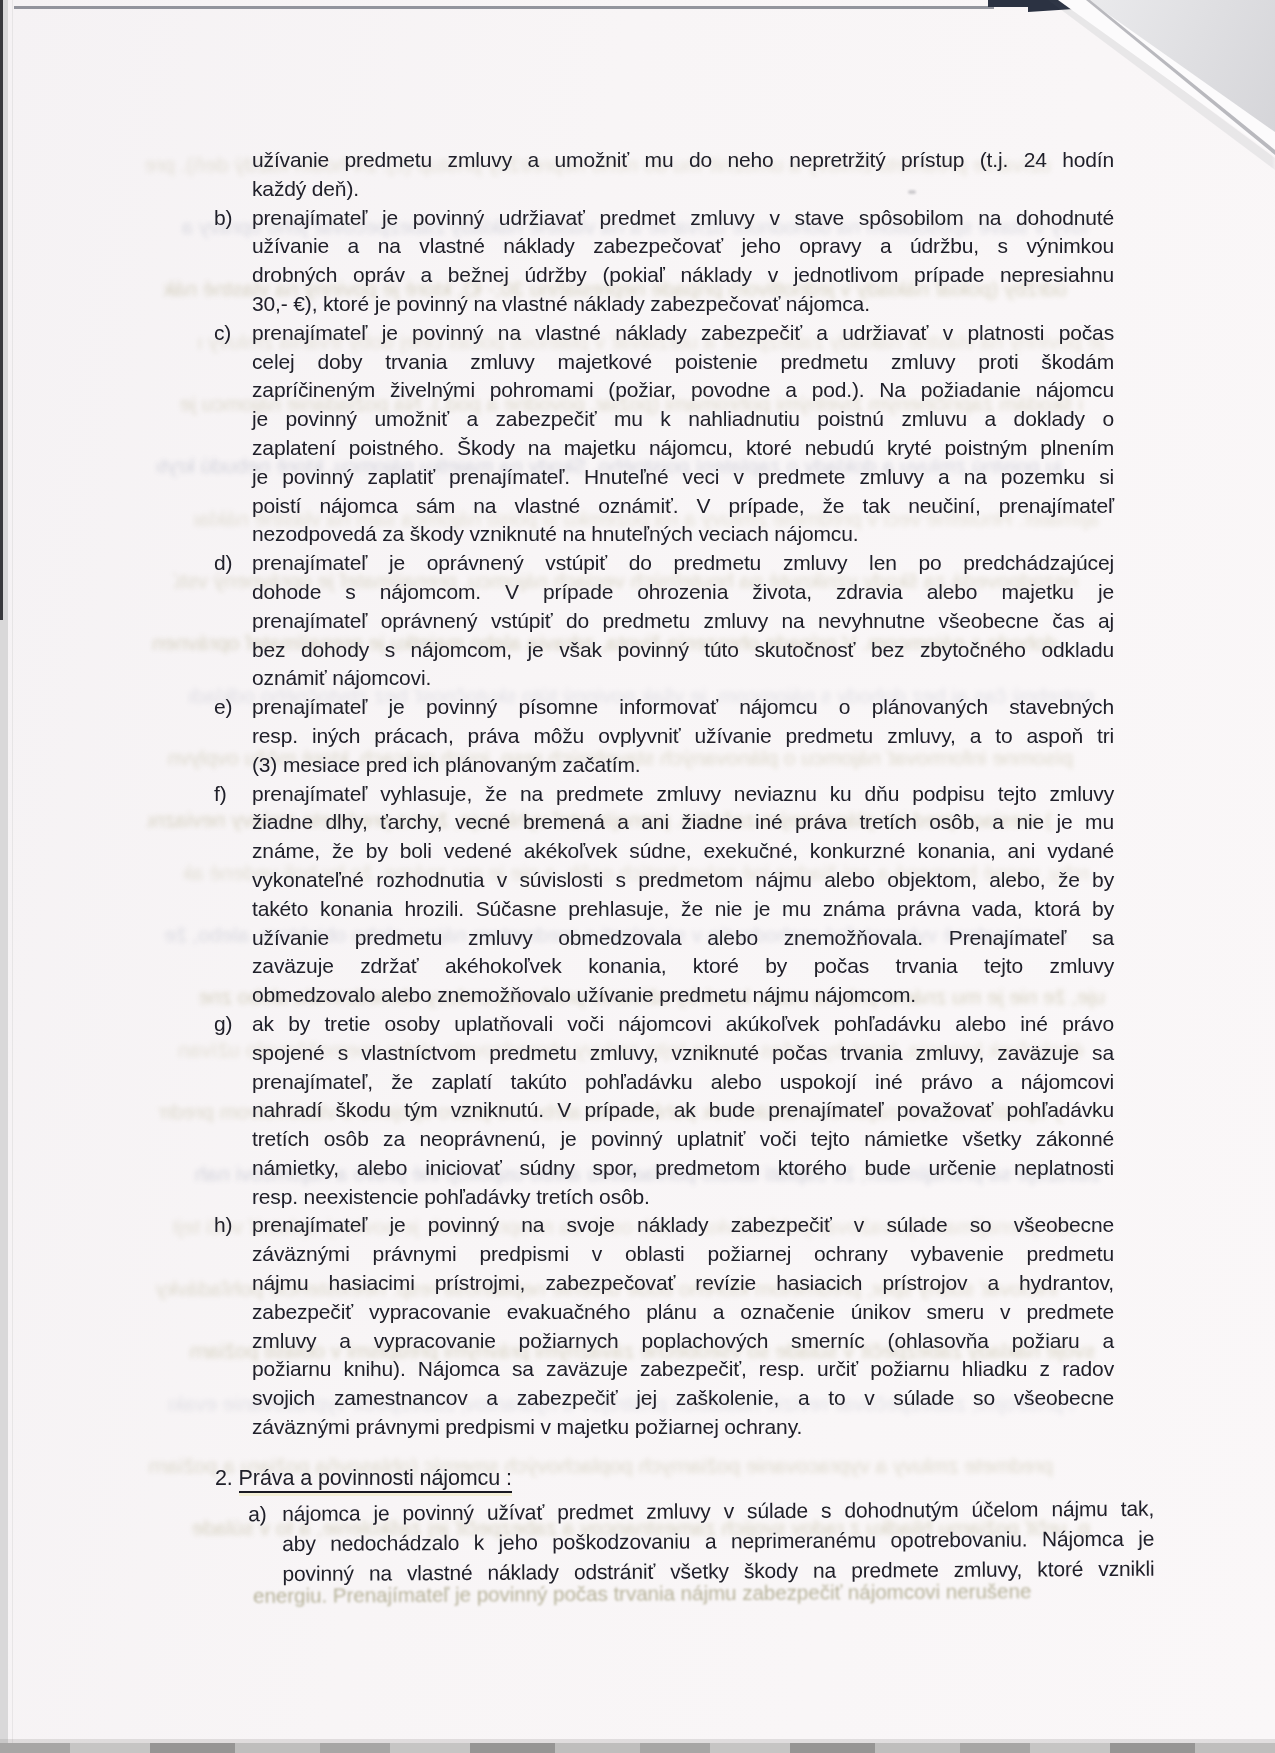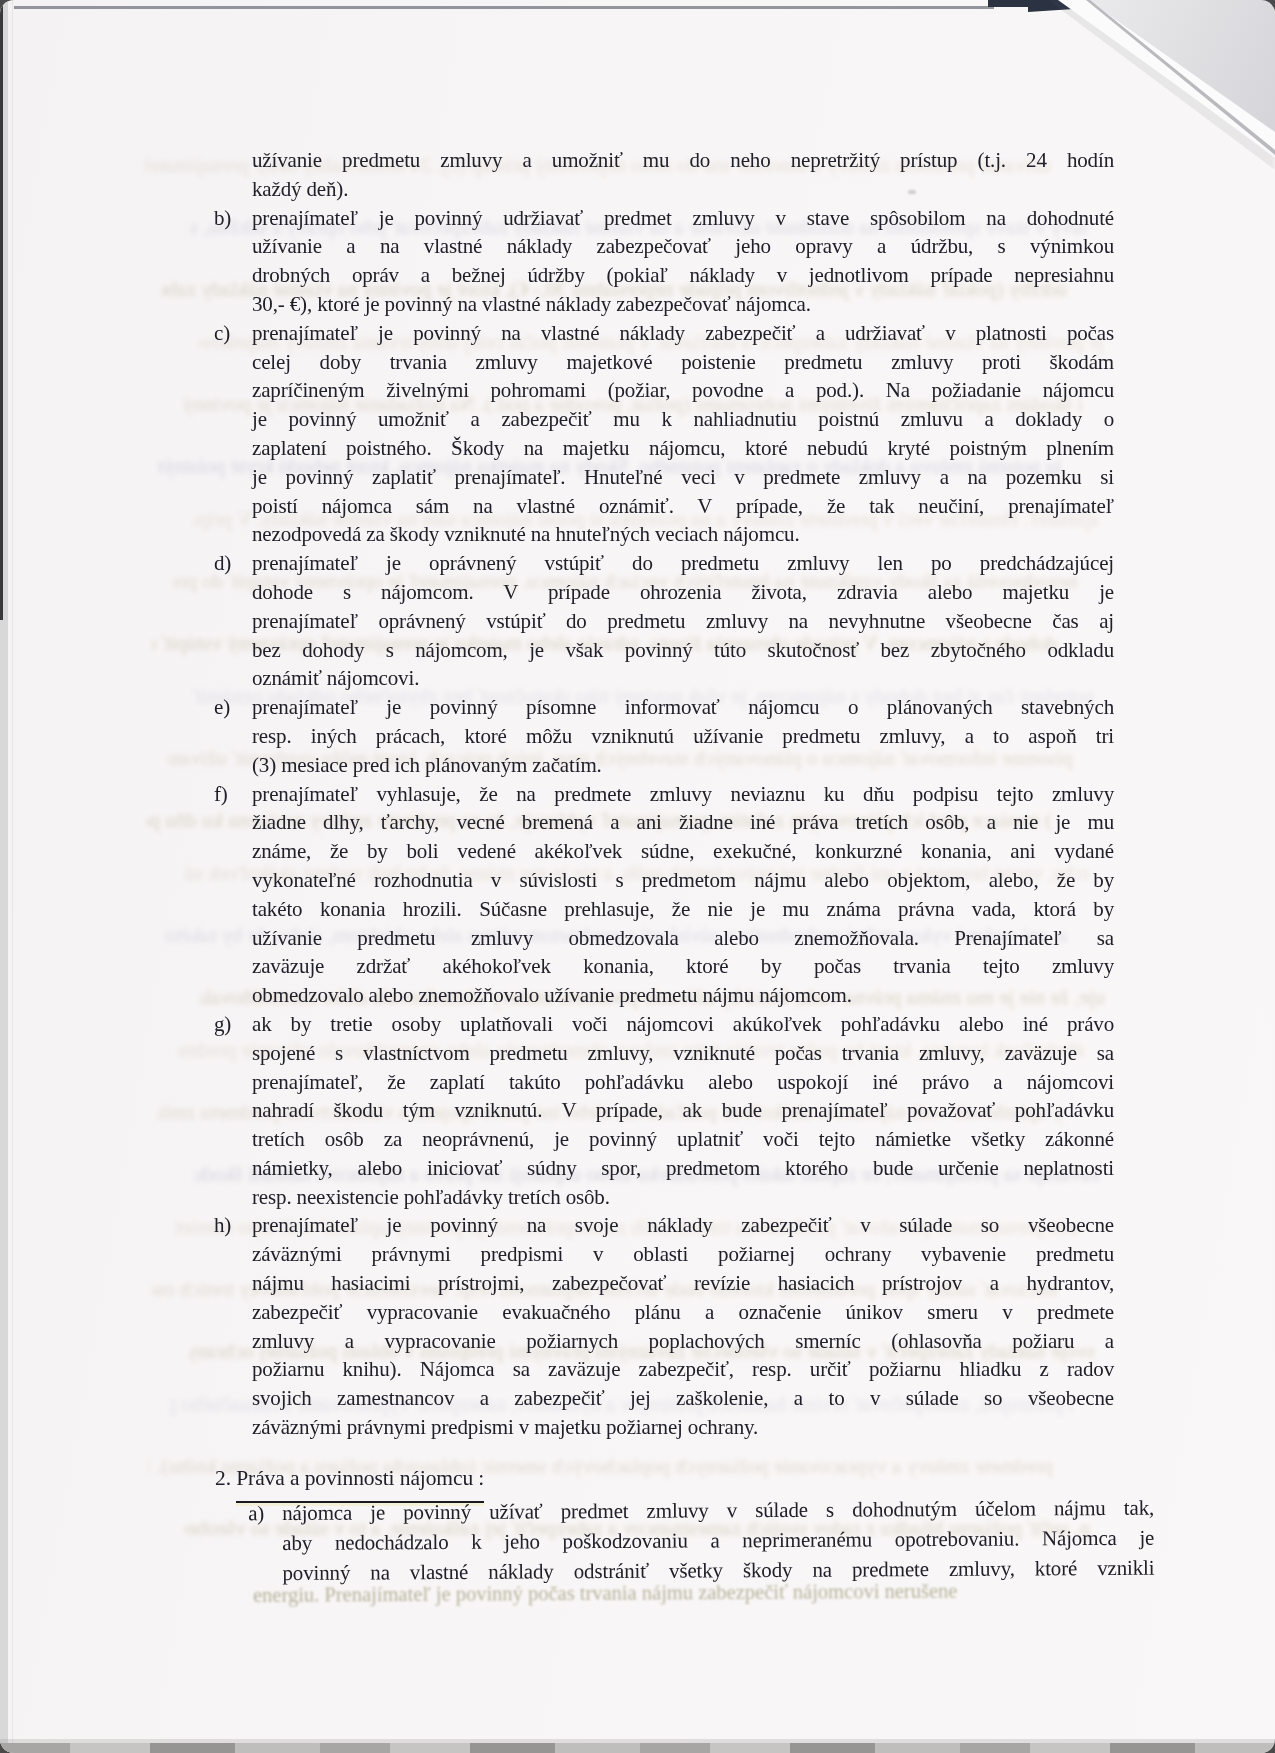--- a/index.html
+++ b/index.html
@@ -1,23 +1,22 @@
 <!DOCTYPE html>
 <html><head>
 <meta charset="utf-8">
 <style>
   html,body{margin:0;padding:0;background:#4a4a4a;}
   .scan{
     position:relative;
     width:1275px;height:1753px;
     background:linear-gradient(100deg,#f5f2f4 0%,#f8f5f6 40%,#faf7f8 100%);
     overflow:hidden;
-    font-family:Liberation Serif, serif;
+    font-family:Liberation Sans, sans-serif;
     color:#20202a;
-    border-radius:14px;
   }
   
   .edge-left{position:absolute;left:0;top:0;width:8px;height:1753px;background:#d9d8d9;}
   .edge-left-dark{position:absolute;left:0;top:0;width:3px;height:620px;background:#39393d;}
   .edge-left-line{position:absolute;left:12px;top:0;width:1px;height:1753px;background:rgba(60,60,70,0.08);}
   .edge-top-line{position:absolute;left:14px;top:6px;width:980px;height:3px;background:rgba(64,70,84,0.55);}
   .edge-top-navy{position:absolute;left:988px;top:0;width:287px;height:7px;background:#2b3242;}
   .edge-top-navy-bump{position:absolute;left:1028px;top:0;width:84px;height:12px;background:#2b3242;clip-path:polygon(0 0,100% 0,100% 55%,0 100%);}
   .edge-bottom{position:absolute;left:0;bottom:0;width:1275px;height:10px;
     background:repeating-linear-gradient(90deg,#a7a6a5 0 70px,#c6c5c4 70px 150px,#969594 150px 235px,#bfbebd 235px 320px);}
@@ -30,21 +29,21 @@
   .fold .band{position:absolute;inset:0;clip-path:polygon(58px 0,88px 0,275px 132px,275px 156px);background:#fcfbfc;}
   .fold .crease{position:absolute;inset:0;clip-path:polygon(86px 0,90px 0,275px 150px,275px 155px);background:#b9b9be;}
   
   .main-block{position:absolute;left:252px;top:146px;width:862px;}
   .line{position:relative;height:28.8px;line-height:28.8px;font-size:21px;letter-spacing:-0.15px;
     text-align:justify;text-align-last:justify;white-space:normal;}
   .line.last{text-align-last:left;}
   .label{position:absolute;left:-38px;top:0;text-align:left;}
   
   .heading{position:absolute;left:215px;top:1466px;font-size:21.5px;letter-spacing:-0.1px;}
-  .heading .u{border-bottom:2px solid #191922;padding-bottom:11px;box-shadow:0 3px 0 rgba(225,215,80,0.18);}
+  .heading .u{border-bottom:2px solid #191922;padding-bottom:1px;box-shadow:0 3px 0 rgba(225,215,80,0.18);}
   .sec2{position:absolute;left:282px;top:1499px;width:872px;transform:rotate(-0.35deg);transform-origin:left top;}
   .sec2 .line{height:29.8px;line-height:29.8px;}
   .sec2 .label{left:-34px;}
   
   .ghosts{position:absolute;inset:0;pointer-events:none;}
   .ghost{position:absolute;font-size:21px;line-height:26px;white-space:nowrap;overflow:hidden;
     color:rgba(149,142,94,0.42);transform:scaleX(-1);filter:blur(2.4px);width:905px;}
   .ghost.blue{color:rgba(112,122,148,0.33);}
   .ghost-readable{position:absolute;left:253px;top:1584px;width:872px;font-size:20.5px;white-space:nowrap;
     color:rgba(138,133,92,0.60);filter:blur(1.3px);transform:rotate(-0.35deg);transform-origin:left top;}
@@ -96,21 +95,21 @@
       <div class="line">zaplatení poistného. Škody na majetku nájomcu, ktoré nebudú kryté poistným plnením</div>
       <div class="line">je povinný zaplatiť prenajímateľ. Hnuteľné veci v predmete zmluvy a na pozemku si</div>
       <div class="line">poistí nájomca sám na vlastné oznámiť. V prípade, že tak neučiní, prenajímateľ</div>
       <div class="line last">nezodpovedá za škody vzniknuté na hnuteľných veciach nájomcu.</div>
       <div class="line">prenajímateľ je oprávnený vstúpiť do predmetu zmluvy len po predchádzajúcej<span class="label">d)</span></div>
       <div class="line">dohode s nájomcom. V prípade ohrozenia života, zdravia alebo majetku je</div>
       <div class="line">prenajímateľ oprávnený vstúpiť do predmetu zmluvy na nevyhnutne všeobecne čas aj</div>
       <div class="line">bez dohody s nájomcom, je však povinný túto skutočnosť bez zbytočného odkladu</div>
       <div class="line last">oznámiť nájomcovi.</div>
       <div class="line">prenajímateľ je povinný písomne informovať nájomcu o plánovaných stavebných<span class="label">e)</span></div>
-      <div class="line">resp. iných prácach, ktoré môžu vzniknutú užívanie predmetu zmluvy, a to aspoň tri</div>
+      <div class="line">resp. iných prácach, práva môžu ovplyvniť užívanie predmetu zmluvy, a to aspoň tri</div>
       <div class="line last">(3) mesiace pred ich plánovaným začatím.</div>
       <div class="line">prenajímateľ vyhlasuje, že na predmete zmluvy neviaznu ku dňu podpisu tejto zmluvy<span class="label">f)</span></div>
       <div class="line">žiadne dlhy, ťarchy, vecné bremená a ani žiadne iné práva tretích osôb, a nie je mu</div>
       <div class="line">známe, že by boli vedené akékoľvek súdne, exekučné, konkurzné konania, ani vydané</div>
       <div class="line">vykonateľné rozhodnutia v súvislosti s predmetom nájmu alebo objektom, alebo, že by</div>
       <div class="line">takéto konania hrozili. Súčasne prehlasuje, že nie je mu známa právna vada, ktorá by</div>
       <div class="line">užívanie predmetu zmluvy obmedzovala alebo znemožňovala. Prenajímateľ sa</div>
       <div class="line">zaväzuje zdržať akéhokoľvek konania, ktoré by počas trvania tejto zmluvy</div>
       <div class="line last">obmedzovalo alebo znemožňovalo užívanie predmetu nájmu nájomcom.</div>
       <div class="line">ak by tretie osoby uplatňovali voči nájomcovi akúkoľvek pohľadávku alebo iné právo<span class="label">g)</span></div>

